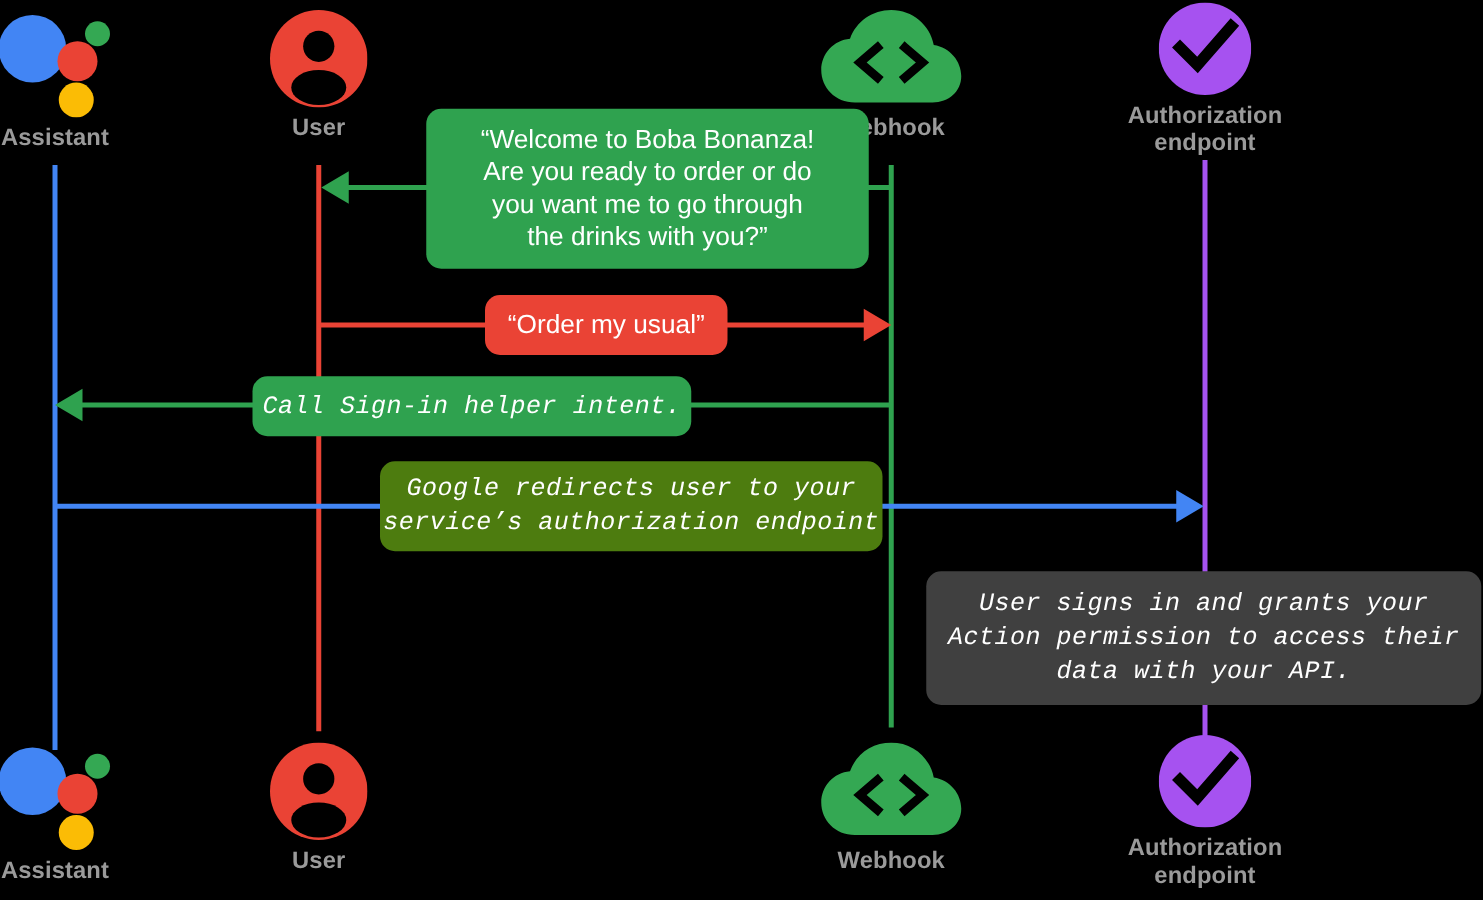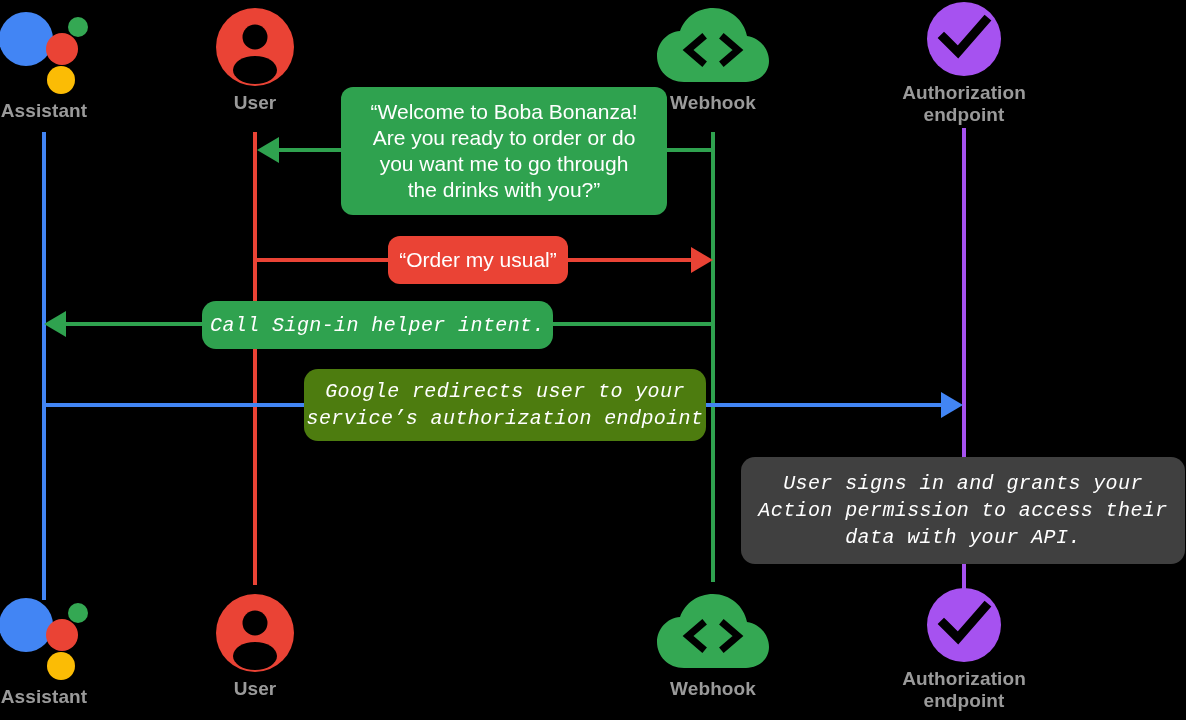--- a/index.html
+++ b/index.html
@@ -82,21 +82,20 @@
     font-family: "Liberation Sans", sans-serif;
     font-size: 21px;
     line-height: 26px;
   }
   .bubble.mono {
     font-family: "Liberation Mono", "DejaVu Sans Mono", monospace;
     font-style: italic;
     font-size: 20px;
     line-height: 27px;
     letter-spacing: 0.4px;
-    border-radius: 14px;
   }
   .bubble span { display: block; white-space: pre-line; }
 </style>
 </head>
 <body>
 
 <div id="canvas">
 
   <div class="lifeline" style="left:44px; top:132px; height:468px; background:#4285F4;"></div>
   <div class="lifeline" style="left:255px; top:132px; height:453px; background:#EA4335;"></div>
@@ -144,30 +143,30 @@
         <circle cx="37" cy="37" r="37" fill="#A652F0"></circle>
         <path d="M17 36 L31 50 L58 19" fill="none" stroke="#000000" stroke-width="9" stroke-linecap="square" stroke-linejoin="miter"></path>
       </svg>
     </span>
     <div class="actor-label">Authorization
 endpoint</div>
   </div>
 
   <div class="msg-line" style="left:276px; top:150px; width:437px; background:#2FA24F;"></div>
   <div class="arrowhead left" style="left:257px; top:150px; border-right:22px solid #2FA24F;"></div>
-  <div class="bubble sans" style="left:341px; top:87px; width:326px; height:128px; background:#2FA24F;">
+  <div class="bubble sans" style="left:341px; top:87px; width:354px; height:128px; background:#2FA24F;">
     <span>“Welcome to Boba Bonanza!
 Are you ready to order or do
 you want me to go through
 the drinks with you?”</span>
   </div>
 
   <div class="msg-line" style="left:255px; top:260px; width:437px; background:#EA4335;"></div>
   <div class="arrowhead right" style="left:691px; top:260px; border-left:22px solid #EA4335;"></div>
-  <div class="bubble sans" style="left:388px; top:236px; width:180px; height:48px; background:#EA4335;">
+  <div class="bubble sans" style="left:388px; top:236px; width:194px; height:48px; background:#EA4335;">
     <span>“Order my usual”</span>
   </div>
 
   <div class="msg-line" style="left:64px; top:324px; width:649px; background:#2FA24F;"></div>
   <div class="arrowhead left" style="left:44px; top:324px; border-right:22px solid #2FA24F;"></div>
   <div class="bubble mono" style="left:202px; top:301px; width:351px; height:48px; background:#2FA24F;">
     <span>Call Sign-in helper intent.</span>
   </div>
 
   <div class="msg-line" style="left:44px; top:405px; width:898px; background:#4285F4;"></div>

